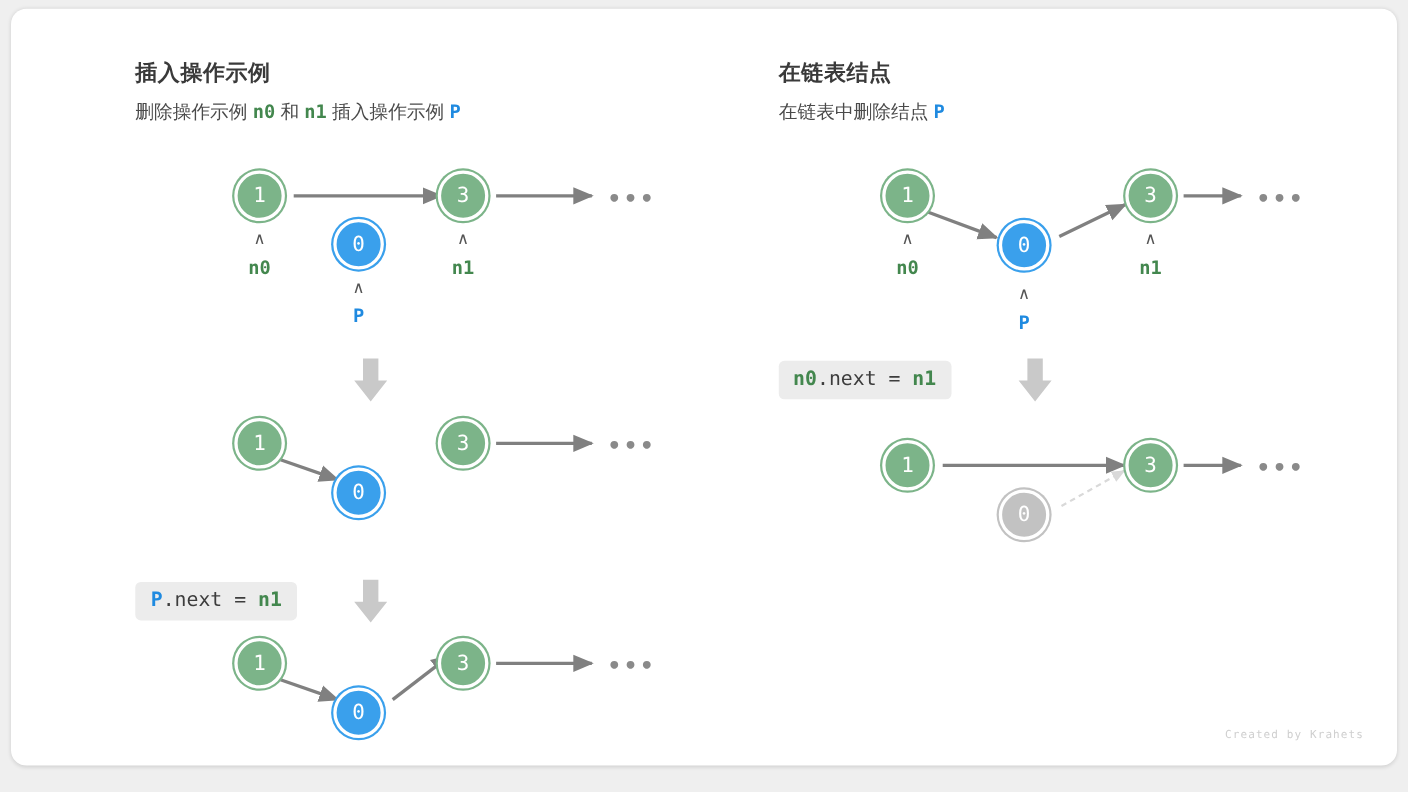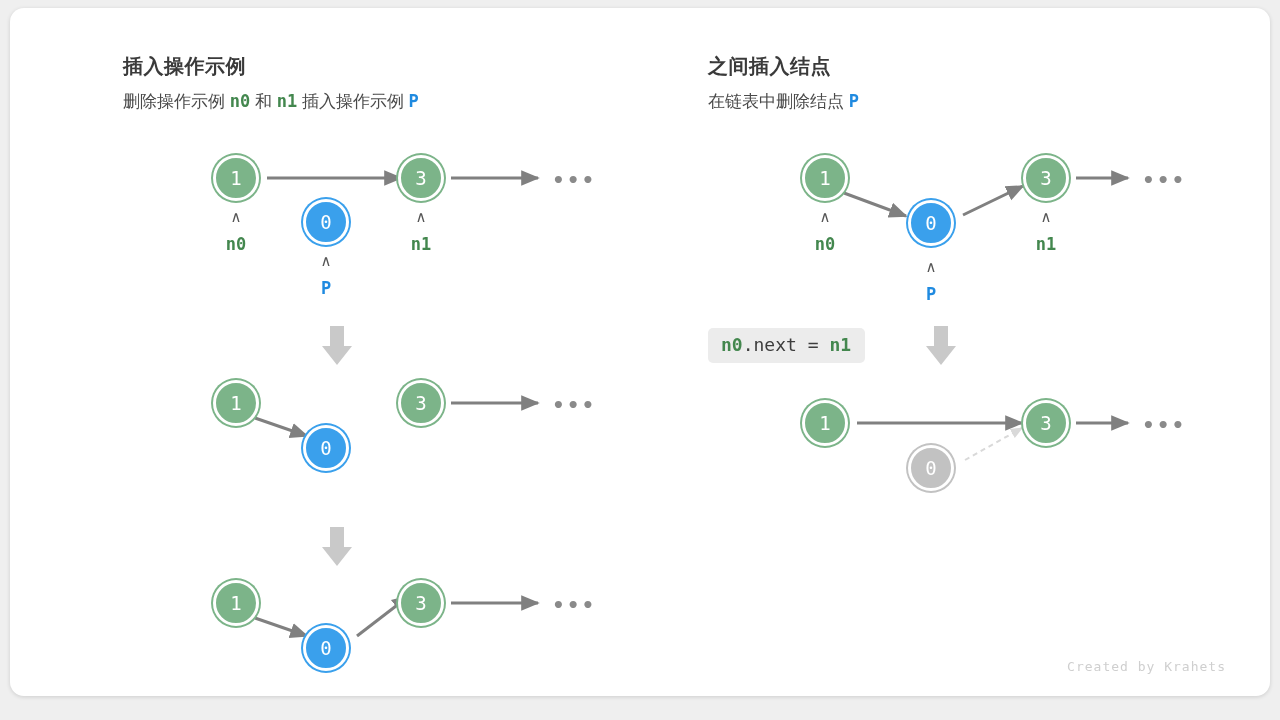--- a/index.html
+++ b/index.html
@@ -106,24 +106,24 @@
     font-family: "DejaVu Sans", sans-serif;
     font-size: 20px;
     font-weight: bold;
     color: #8a8a8a;
     letter-spacing: 2px;
     transform: translate(0, -50%);
     line-height: 1;
   }
   .credit {
     position: absolute;
-    right: 44px;
+    right: 30px;
     bottom: 22px;
     font-family: "DejaVu Sans Mono", "Liberation Mono", monospace;
-    font-size: 13px;
+    font-size: 10px;
     color: #cfcfcf;
     letter-spacing: 1px;
   }
   svg.edges {
     position: absolute;
     left: 0; top: 0;
     width: 1260px;
     height: 700px;
     pointer-events: none;
   }
@@ -200,39 +200,40 @@
     <span>1</span>
   </div>
   <div class="node node-blue" style="left:316px; top:440px; width:46px; height:46px;">
     <span>0</span>
   </div>
   <div class="node node-green" style="left:411px; top:395px; width:46px; height:46px;">
     <span>3</span>
   </div>
   <div class="dots" style="left:542px; top:397px;">•••</div>
 
+  <div class="code-box" style="left:113px; top:521px;"><span class="kb">P</span><span>.next = </span><span class="kg">n1</span></div>
 
   <div class="downarrow" style="left:308px; top:517px;">
     <svg width="38" height="44" viewBox="0 0 38 44">
         <path d="M12,2 L26,2 L26,22 L34,22 L19,41 L4,22 L12,22 Z" fill="#c9c9c9"></path>
       </svg>
   </div>
 
   <div class="node node-green" style="left:226px; top:595px; width:46px; height:46px;">
     <span>1</span>
   </div>
   <div class="node node-blue" style="left:316px; top:640px; width:46px; height:46px;">
     <span>0</span>
   </div>
   <div class="node node-green" style="left:411px; top:595px; width:46px; height:46px;">
     <span>3</span>
   </div>
   <div class="dots" style="left:542px; top:597px;">•••</div>
 
-  <div class="panel-title" style="left:698px; top:45px;">之间插入结点</div>
+  <div class="panel-title" style="left:698px; top:45px;">在链表结点</div>
 
   <div class="panel-sub" style="left:698px; top:82px;">
     <span>在链表中删除结点 </span><span class="mono b">P</span>
   </div>
 
   <div class="node node-green" style="left:815px; top:170px; width:46px; height:46px;">
     <span>1</span>
   </div>
   <div class="node node-blue" style="left:921px; top:215px; width:46px; height:46px;">
     <span>0</span>

